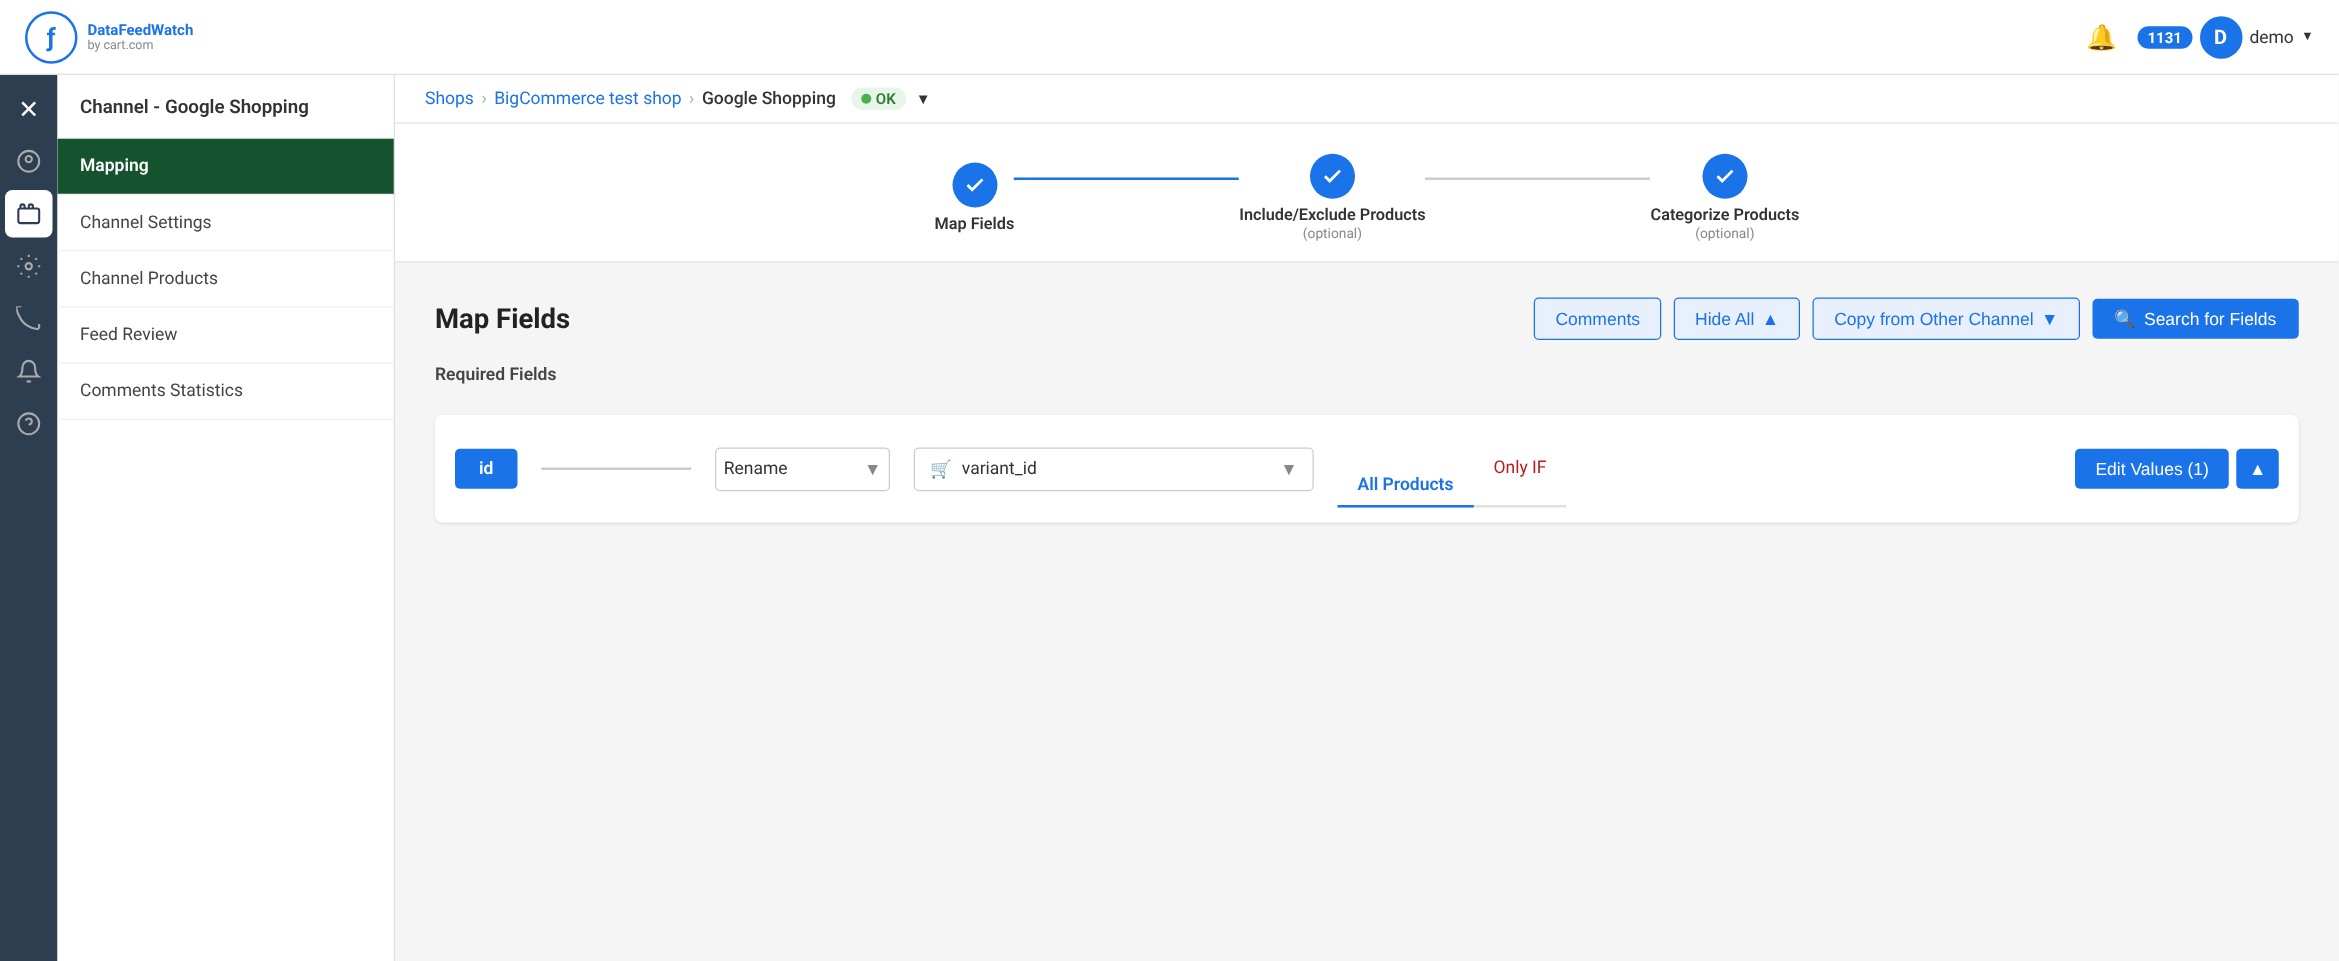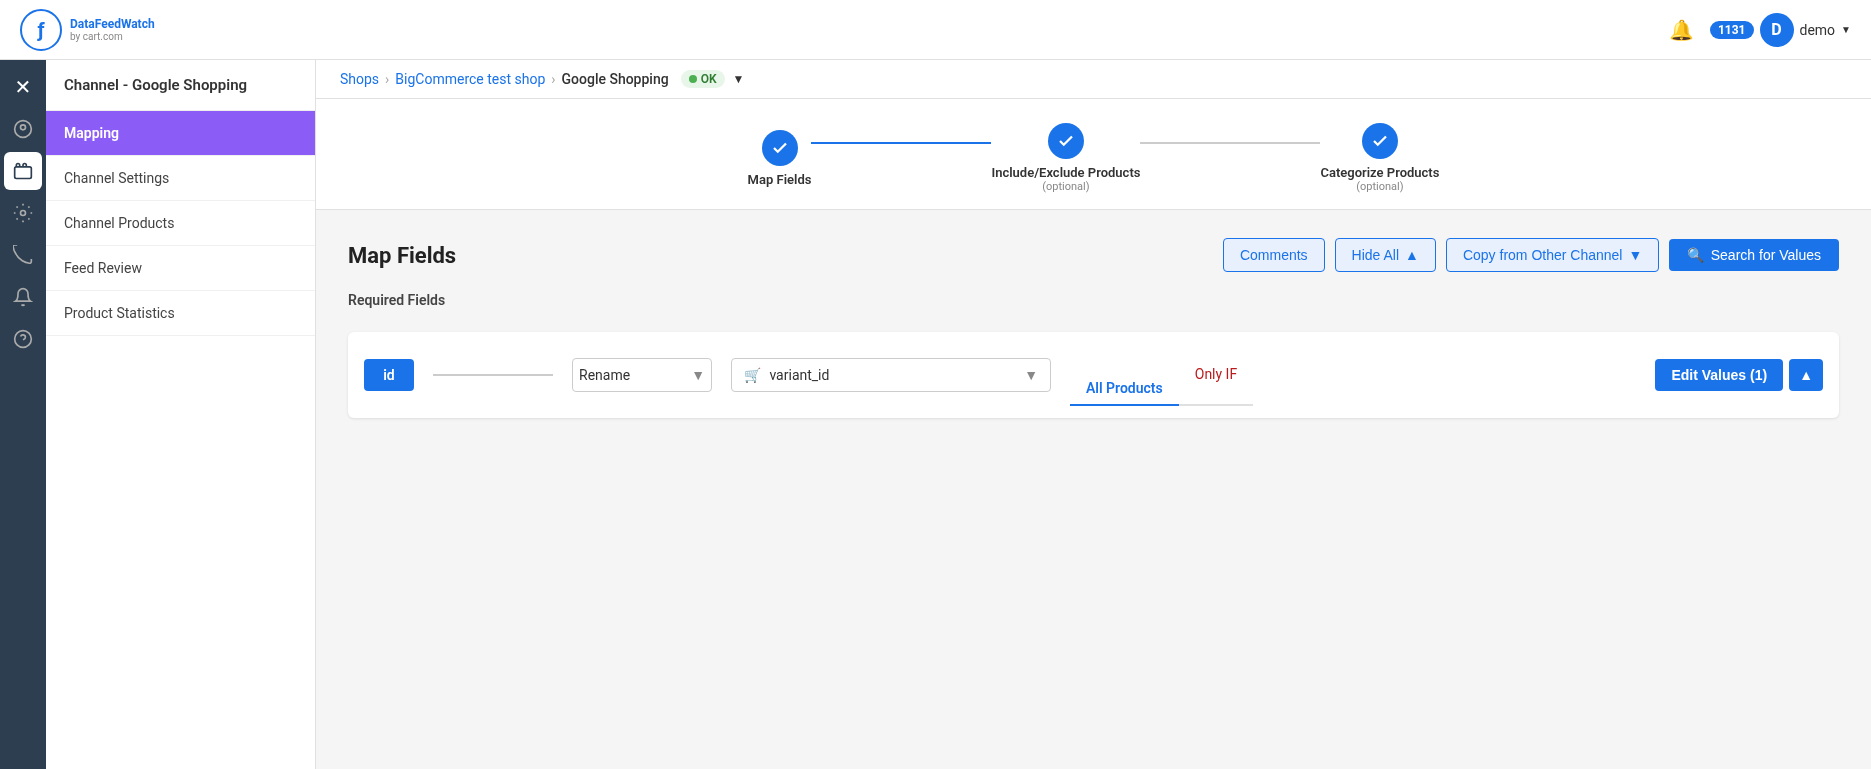--- a/index.html
+++ b/index.html
@@ -130,21 +130,21 @@
       border-bottom: 1px solid #eee;
     }
     .channel-nav-item {
       padding: 14px 18px;
       font-size: 14px;
       color: #444;
       cursor: pointer;
       border-bottom: 1px solid #f0f0f0;
     }
     .channel-nav-item.active {
-      background: #8b5cf6;
+      background: #14532d;
       color: #fff;
       font-weight: 600;
     }
 
     
     .content-area {
       flex: 1;
       overflow-y: auto;
       display: flex;
       flex-direction: column;
@@ -358,21 +358,20 @@
     }
 
     .btn-edit-values {
       background: #1a73e8;
       color: #fff;
       border: none;
       padding: 8px 16px;
       border-radius: 4px;
       font-size: 14px;
       cursor: pointer;
-      font-weight: bold;
     }
     .btn-chevron-up {
       background: #1a73e8;
       color: #fff;
       border: none;
       padding: 8px 10px;
       border-radius: 4px;
       font-size: 14px;
       cursor: pointer;
     }
@@ -454,21 +453,21 @@
     <div class="channel-nav-item">
       <span>Channel Settings</span>
     </div>
     <div class="channel-nav-item">
       <span>Channel Products</span>
     </div>
     <div class="channel-nav-item">
       <span>Feed Review</span>
     </div>
     <div class="channel-nav-item">
-      <span>Product Statistics</span>
+      <span>Comments Statistics</span>
     </div>
   </div>
 
   <div class="content-area">
 
     <div class="breadcrumb-bar">
       <a class="breadcrumb-link">Shops</a>
       <span class="breadcrumb-sep">›</span>
       <a class="breadcrumb-link">BigCommerce test shop</a>
       <span class="breadcrumb-sep">›</span>
@@ -526,21 +525,21 @@
           <button class="btn-outline">
             <span>Hide All</span>
             <span>▲</span>
           </button>
           <button class="btn-outline">
             <span>Copy from Other Channel</span>
             <span>▼</span>
           </button>
           <button class="btn-primary">
             <span>🔍</span>
-            <span>Search for Values</span>
+            <span>Search for Fields</span>
           </button>
         </div>
       </div>
 
       <div class="required-label">Required Fields</div>
 
       <div class="field-row">
         <div class="field-id-badge">
           <span>id</span>
         </div>

